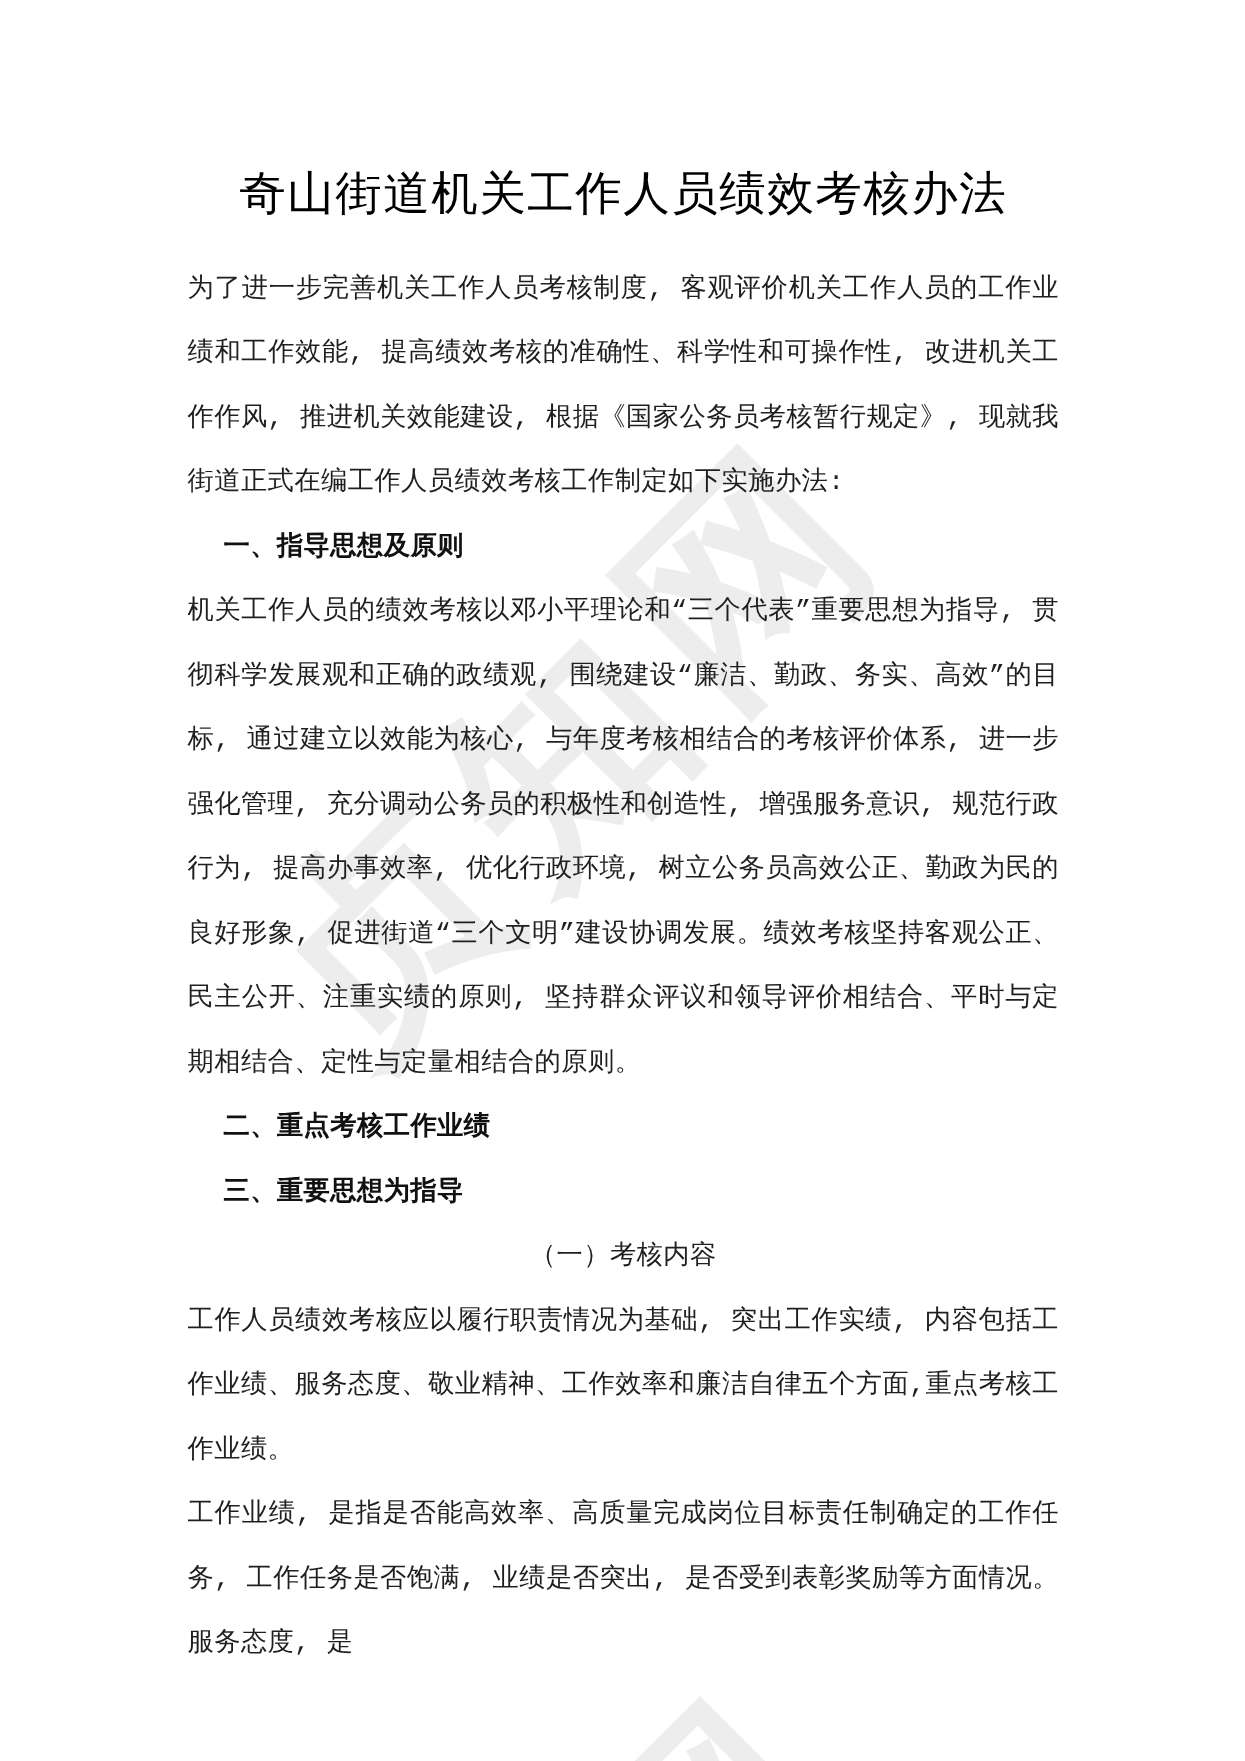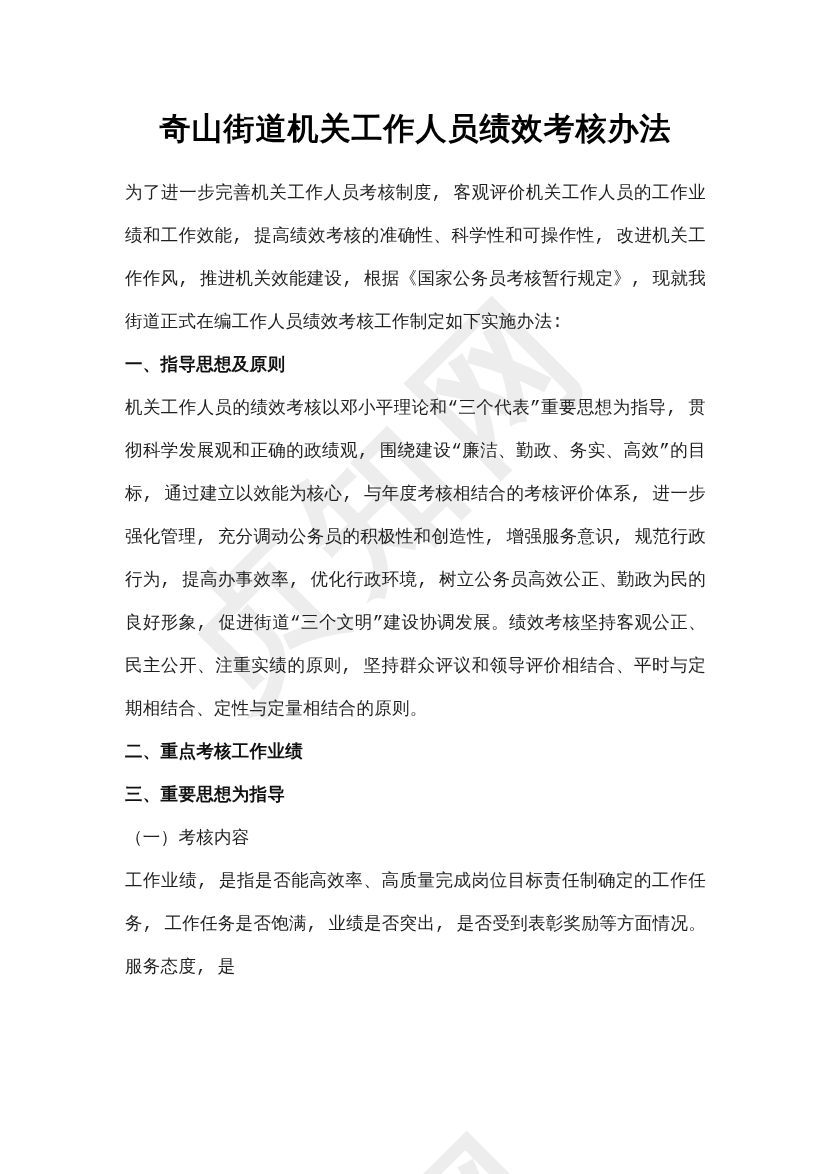--- a/index.html
+++ b/index.html
@@ -36,42 +36,43 @@
     left: 125px;
     top: 106px;
     width: 581px;
     z-index: 1;
     color: #1f1f1f;
   }
   .doc-title {
     margin: 0 0 20px 0;
     font-size: 31px;
     line-height: 46px;
-    font-weight: bold;
+    font-weight: normal;
     color: #000000;
     text-align: center;
     letter-spacing: 1px;
   }
   .para, .heading, .subheading {
     margin: 0;
     font-size: 17.5px;
     line-height: 43px;
     letter-spacing: 0.3px;
     text-align: justify;
     text-justify: inter-ideograph;
     font-family: Liberation Mono, monospace;
   }
   .heading {
     font-weight: bold;
     color: #111111;
     text-align: left;
+    margin-left: 24px;
   }
   .subheading {
     font-weight: normal;
-    text-align: left;
+    text-align: center;
   }
 </style>
 </head>
 <body>
 
 <div class="page">
 
   <div class="watermark wm-mid">贞知网</div>
 
   <div class="watermark wm-bottom">贞知网</div>
@@ -86,17 +87,18 @@
 
     <p class="para">机关工作人员的绩效考核以邓小平理论和“三个代表”重要思想为指导, 贯彻科学发展观和正确的政绩观, 围绕建设“廉洁、勤政、务实、高效”的目标, 通过建立以效能为核心, 与年度考核相结合的考核评价体系, 进一步强化管理, 充分调动公务员的积极性和创造性, 增强服务意识, 规范行政行为, 提高办事效率, 优化行政环境, 树立公务员高效公正、勤政为民的良好形象, 促进街道“三个文明”建设协调发展。绩效考核坚持客观公正、民主公开、注重实绩的原则, 坚持群众评议和领导评价相结合、平时与定期相结合、定性与定量相结合的原则。</p>
 
     <p class="heading">二、重点考核工作业绩</p>
 
 
     <p class="heading">三、重要思想为指导</p>
 
     <p class="subheading">（一）考核内容</p>
 
+    <p class="para">工作人员绩效考核应以履行职责情况为基础, 突出工作实绩, 内容包括工作业绩、服务态度、敬业精神、工作效率和廉洁自律五个方面,重点考核工作业绩。</p>
 
     <p class="para">工作业绩, 是指是否能高效率、高质量完成岗位目标责任制确定的工作任务, 工作任务是否饱满, 业绩是否突出, 是否受到表彰奖励等方面情况。服务态度, 是</p>
 
   </div>
 </div>
 
 </body></html>

